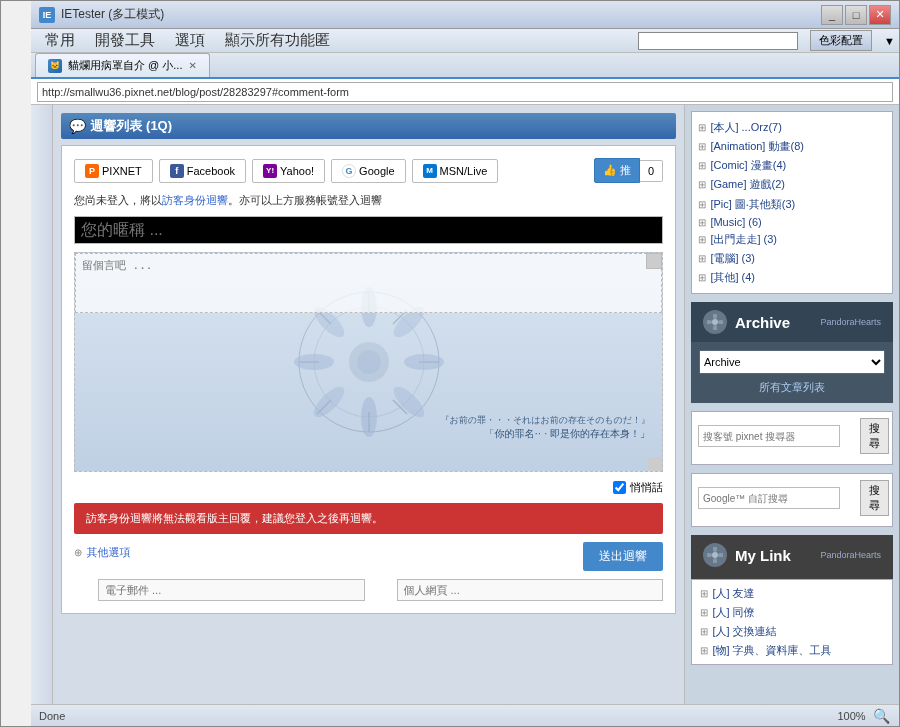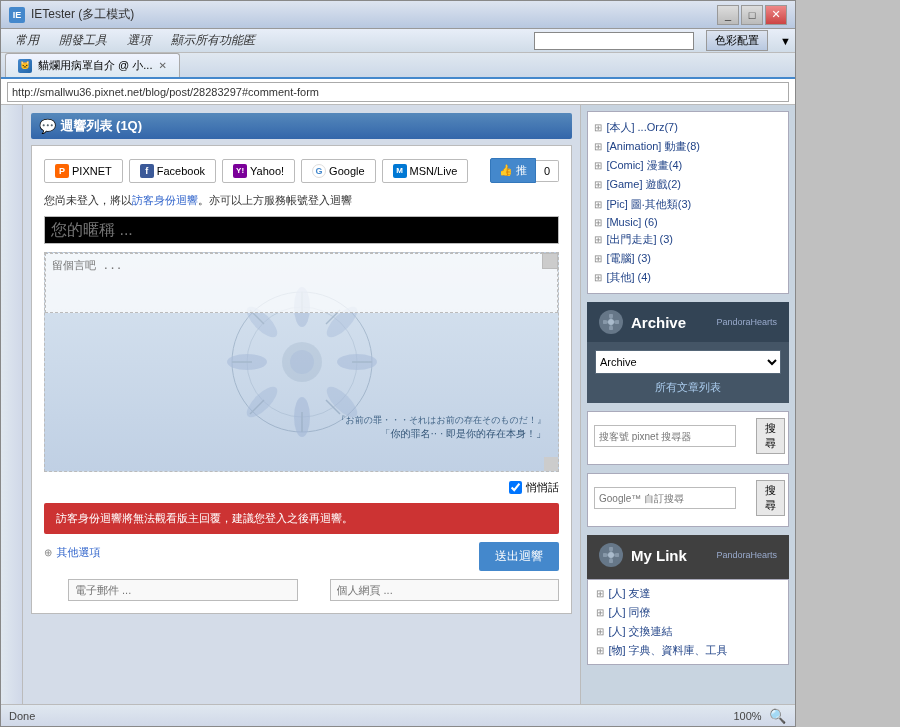--- a/index.html
+++ b/index.html
@@ -1,28 +1,28 @@
 <!DOCTYPE html>
 <html><head>
   <meta charset="utf-8">
   <style>
     * { box-sizing: border-box; margin: 0; padding: 0; }
     body { font-family: Arial, 'Microsoft JhengHei', sans-serif; font-size: 12px; background: #c0c0c0; overflow: hidden; }
 
     
-    .browser-window { width: 796px; height: 727px; background: #f0f0f0; border: 1px solid #888; display: flex; flex-direction: column; }
+    .browser-window { width: 900px; height: 727px; background: #f0f0f0; border: 1px solid #888; display: flex; flex-direction: column; padding-left: 30px; }
     .title-bar { background: linear-gradient(to bottom, #dde4f0, #b8c8e0); height: 28px; display: flex; align-items: center; padding: 0 8px; font-size: 12px; color: #333; border-bottom: 1px solid #999; }
     .title-bar-icon { width: 16px; height: 16px; background: #4488cc; border-radius: 2px; margin-right: 6px; display: flex; align-items: center; justify-content: center; color: white; font-size: 9px; font-weight: bold; }
     .title-bar-text { flex: 1; }
     .title-bar-controls { display: flex; gap: 2px; }
     .title-btn { width: 22px; height: 20px; background: linear-gradient(to bottom, #ddd, #bbb); border: 1px solid #999; cursor: pointer; font-size: 11px; display: flex; align-items: center; justify-content: center; }
     .title-btn.close-btn { background: linear-gradient(to bottom, #e88, #c44); color: white; }
 
     .menu-bar { background: linear-gradient(to bottom, #e8eef8, #d0dce8); height: 24px; display: flex; align-items: center; padding: 0 4px; border-bottom: 1px solid #bbb; }
-    .menu-item { padding: 2px 10px; font-size: 12px; color: #333; cursor: pointer; font-style: italic; }
+    .menu-item { padding: 2px 10px; font-size: 15px; color: #333; cursor: pointer; }
     .menu-search { margin-left: auto; display: flex; align-items: center; gap: 12px; }
     .menu-search input { width: 160px; height: 18px; border: 1px solid #888; font-size: 11px; padding: 0 4px; }
     .color-config { background: linear-gradient(to bottom, #dde4f0, #b8c8e0); border: 1px solid #999; padding: 2px 8px; font-size: 11px; cursor: pointer; }
 
     .tab-bar { background: linear-gradient(to bottom, #e0e8f0, #ccd8e8); height: 26px; display: flex; align-items: flex-end; padding: 0 4px; border-bottom: 2px solid #4488cc; }
     .tab { background: linear-gradient(to bottom, #f0f4ff, #dde8f0); border: 1px solid #aaa; border-bottom: none; padding: 4px 12px; font-size: 11px; display: flex; align-items: center; gap: 6px; cursor: pointer; border-radius: 3px 3px 0 0; }
     .tab-icon { width: 14px; height: 14px; background: #4488cc; border-radius: 2px; }
     .tab-close { font-size: 10px; color: #666; cursor: pointer; }
 
     .address-bar { background: #fff; height: 26px; display: flex; align-items: center; padding: 0 6px; border-bottom: 1px solid #bbb; gap: 4px; }

